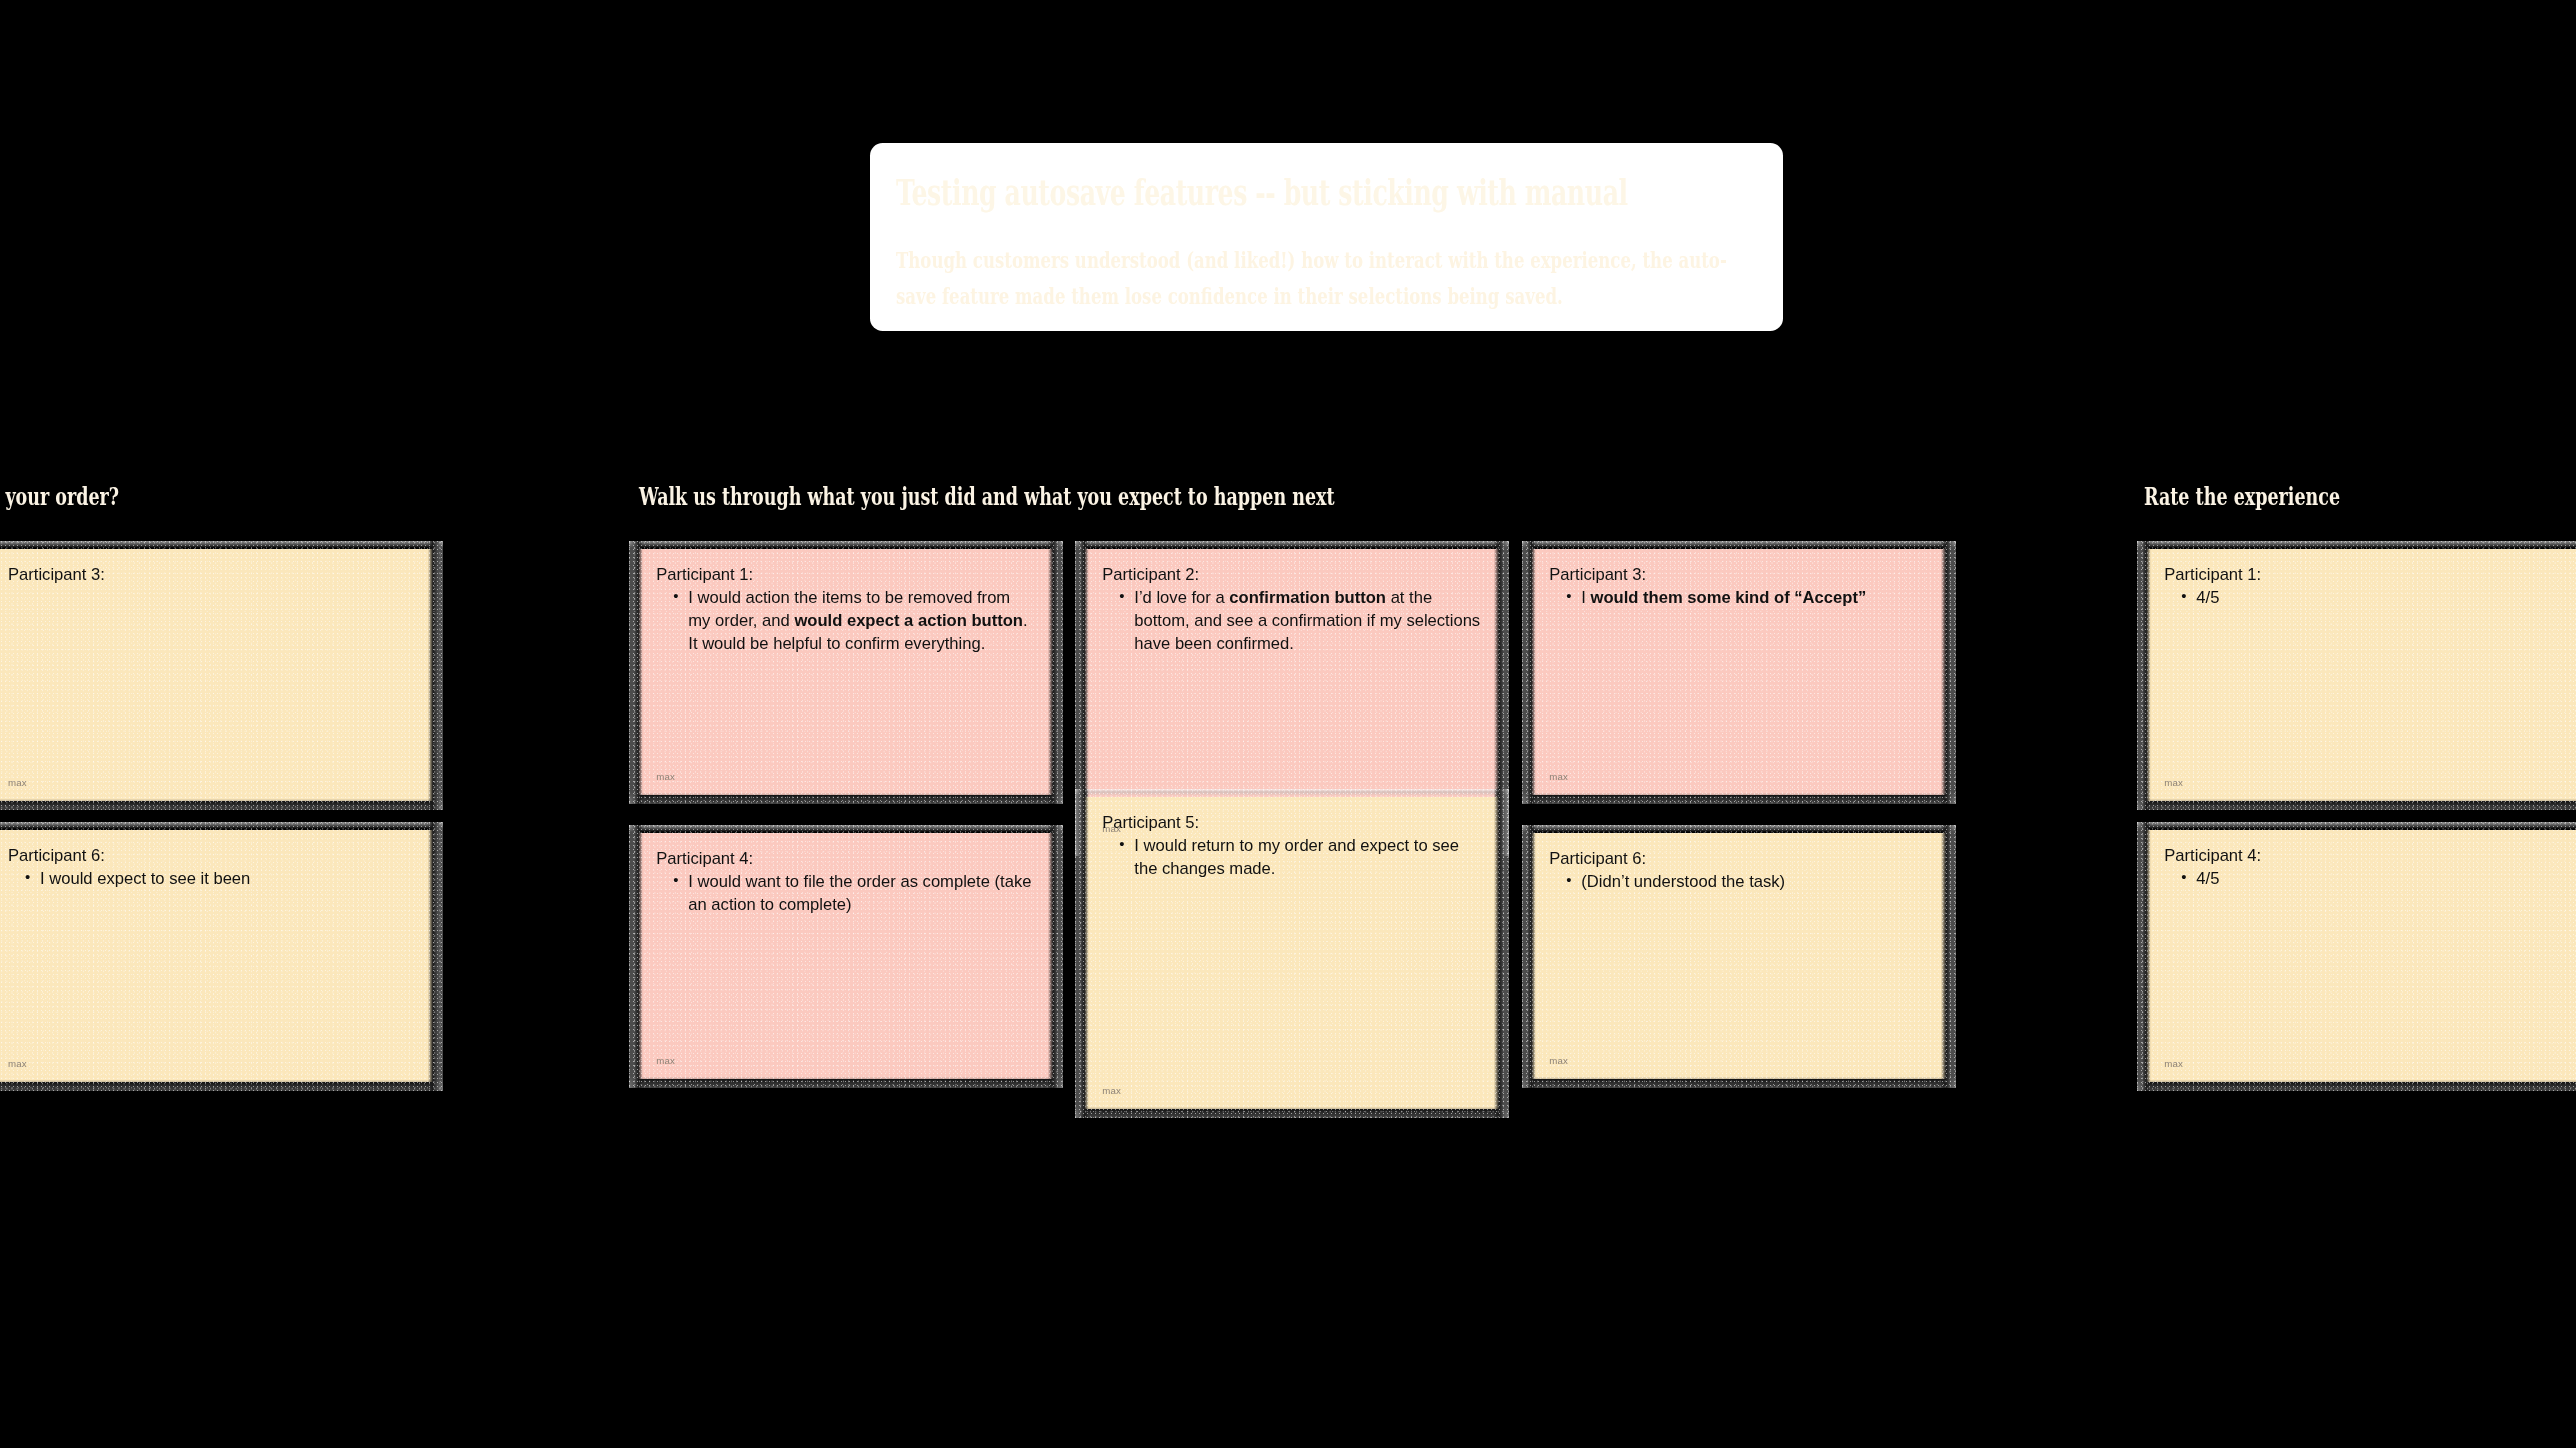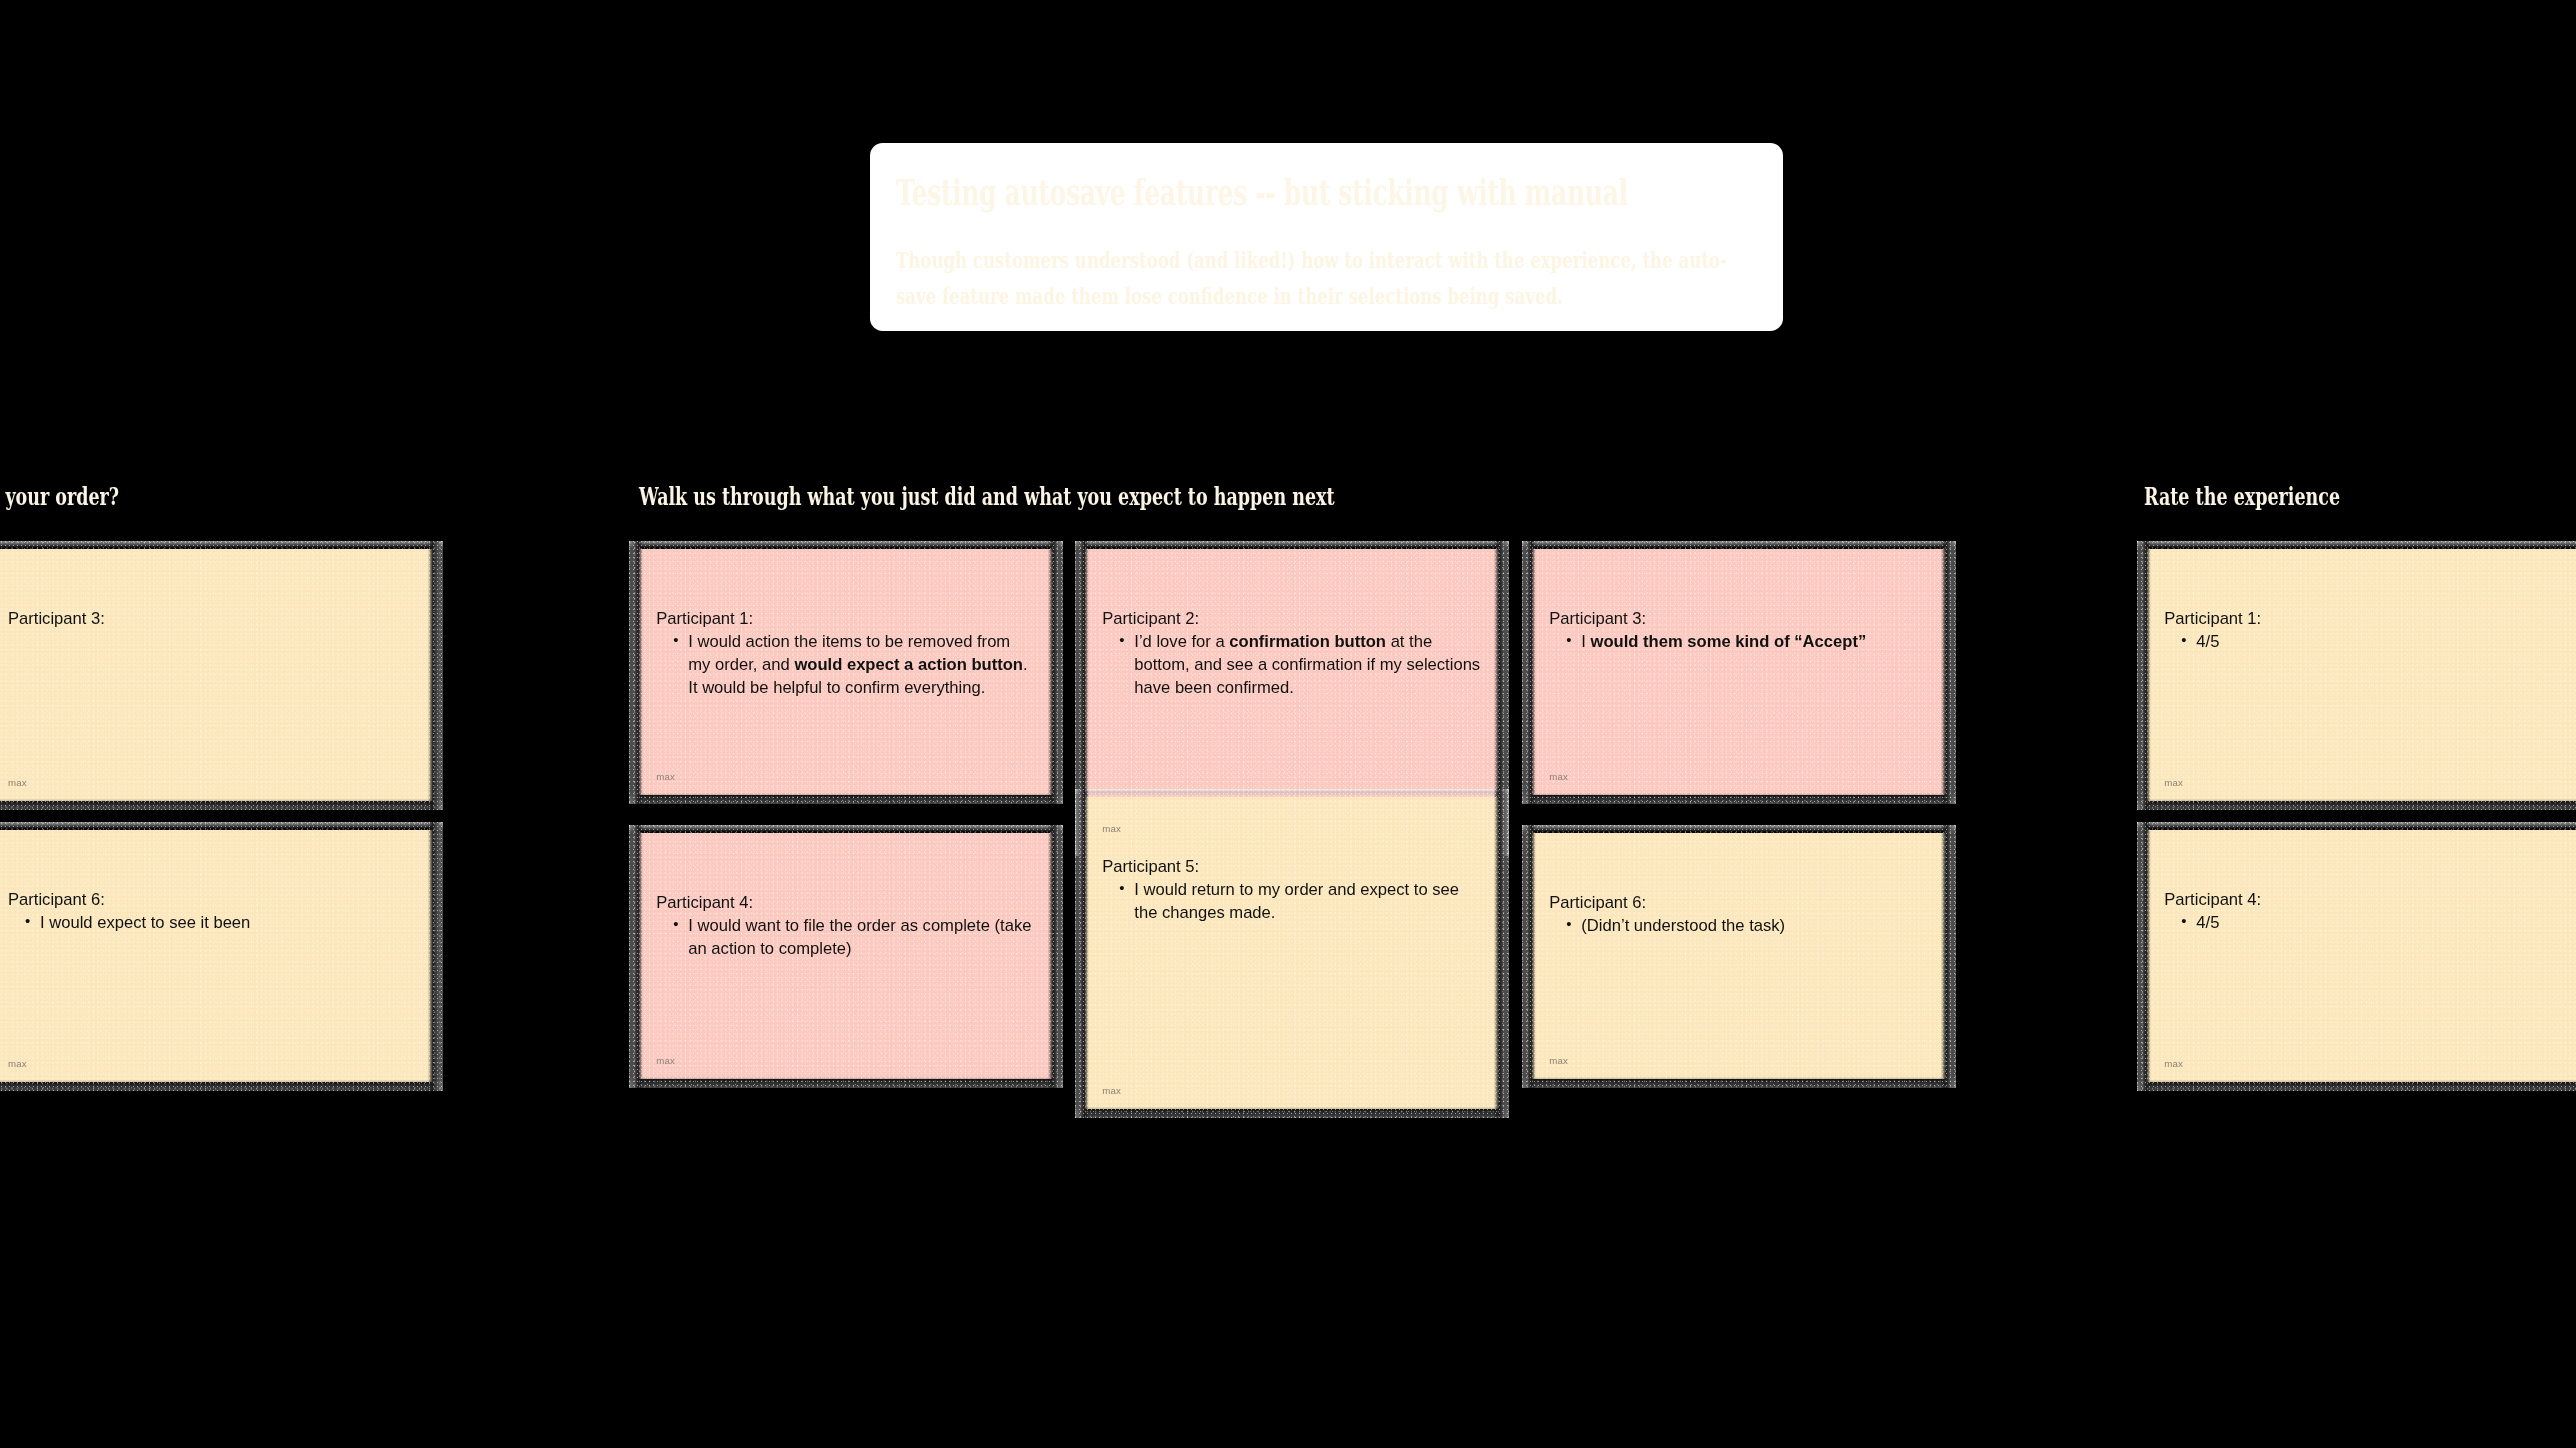--- a/index.html
+++ b/index.html
@@ -65,21 +65,21 @@
       radial-gradient(circle at 3% 10%, rgba(255,255,255,.55) 0 0.6px, transparent 0.8px),
       radial-gradient(circle at 11% 34%, rgba(255,255,255,.45) 0 0.6px, transparent 0.8px),
       radial-gradient(circle at 96% 22%, rgba(255,255,255,.5) 0 0.6px, transparent 0.8px),
       linear-gradient(90deg, rgba(255,255,255,.30) 0px, rgba(90,90,90,.85) 5.1px, rgba(25,25,25,.95) 9.7px, rgba(0,0,0,0) 13.7px),
       linear-gradient(270deg, rgba(255,255,255,.30) 0px, rgba(90,90,90,.85) 5.1px, rgba(25,25,25,.95) 10.3px, rgba(0,0,0,0) 15px),
       linear-gradient(180deg, rgba(255,255,255,.55) 0px, rgba(180,180,180,.5) 2.9px, rgba(0,0,0,0) 6.9px),
       linear-gradient(0deg, rgba(255,255,255,.25) 0px, rgba(60,60,60,.8) 4.6px, rgba(0,0,0,0) 11.4px);
     background-size:4px 4px, 5.1px 5.1px, 6.3px 6.3px, auto, auto, auto, auto;
     z-index:0;pointer-events:none;
   }
-  .note .inner{position:relative;z-index:1;margin-top:44px;}
+  .note .inner{position:relative;z-index:1;}
   .note.cream{background:#FBE7BB;}
   .note.pink{background:#FBC9BF;}
 
   .note .who{
     font-size:16.6px;line-height:1.25;font-weight:400;color:#111;
     margin:0 0 1.1px 0;
   }
   .note ul{
     margin:0;padding:0 0 0 17px;list-style:none;
   }

